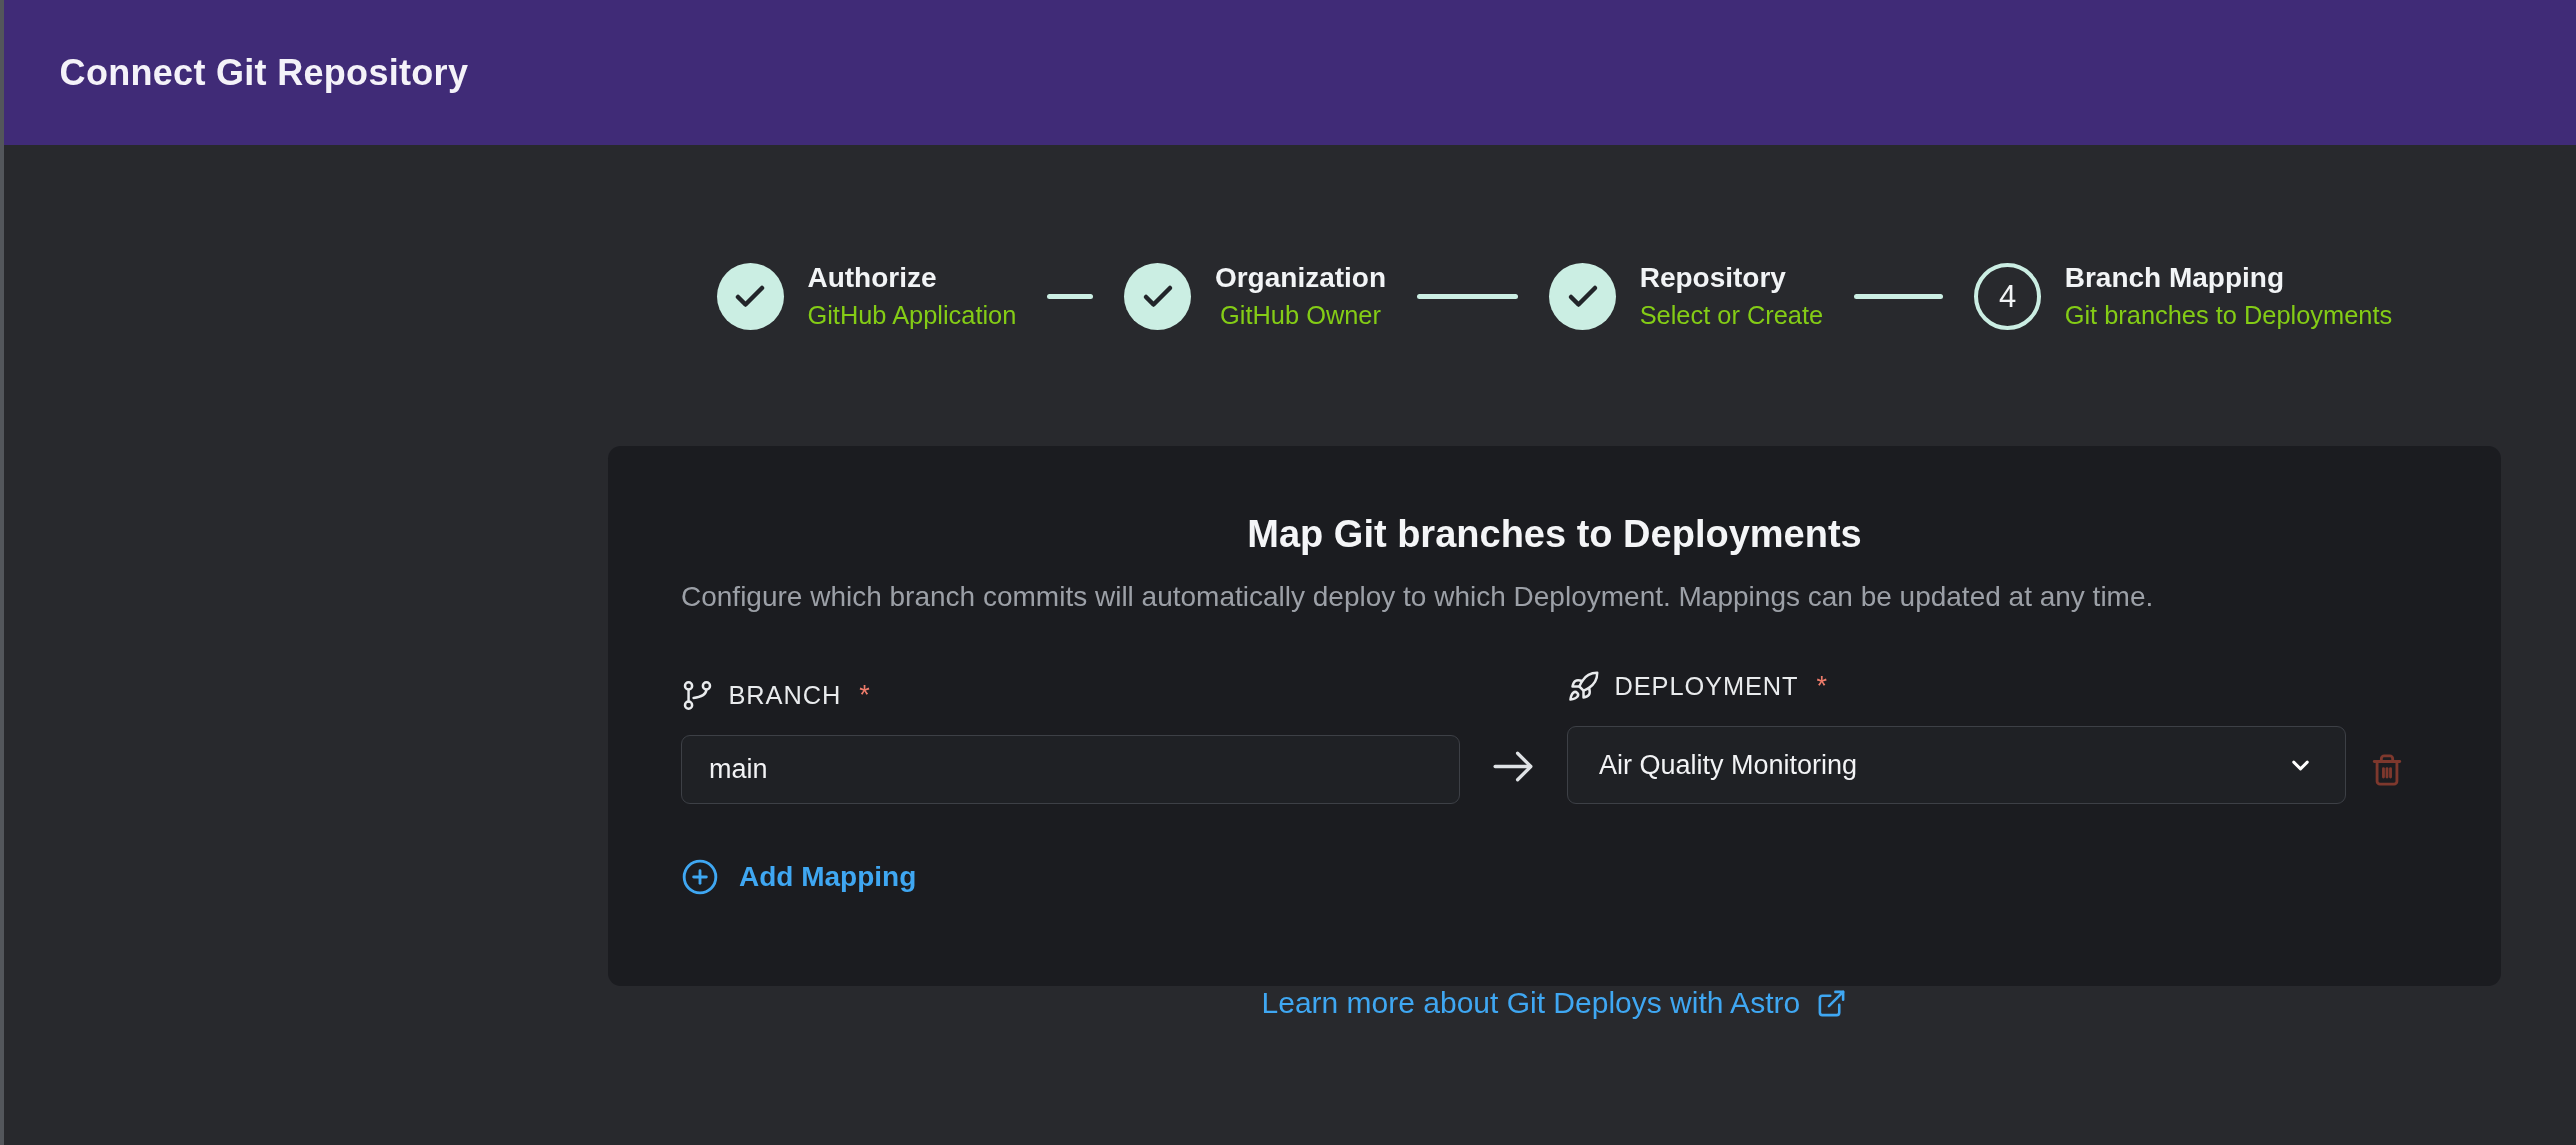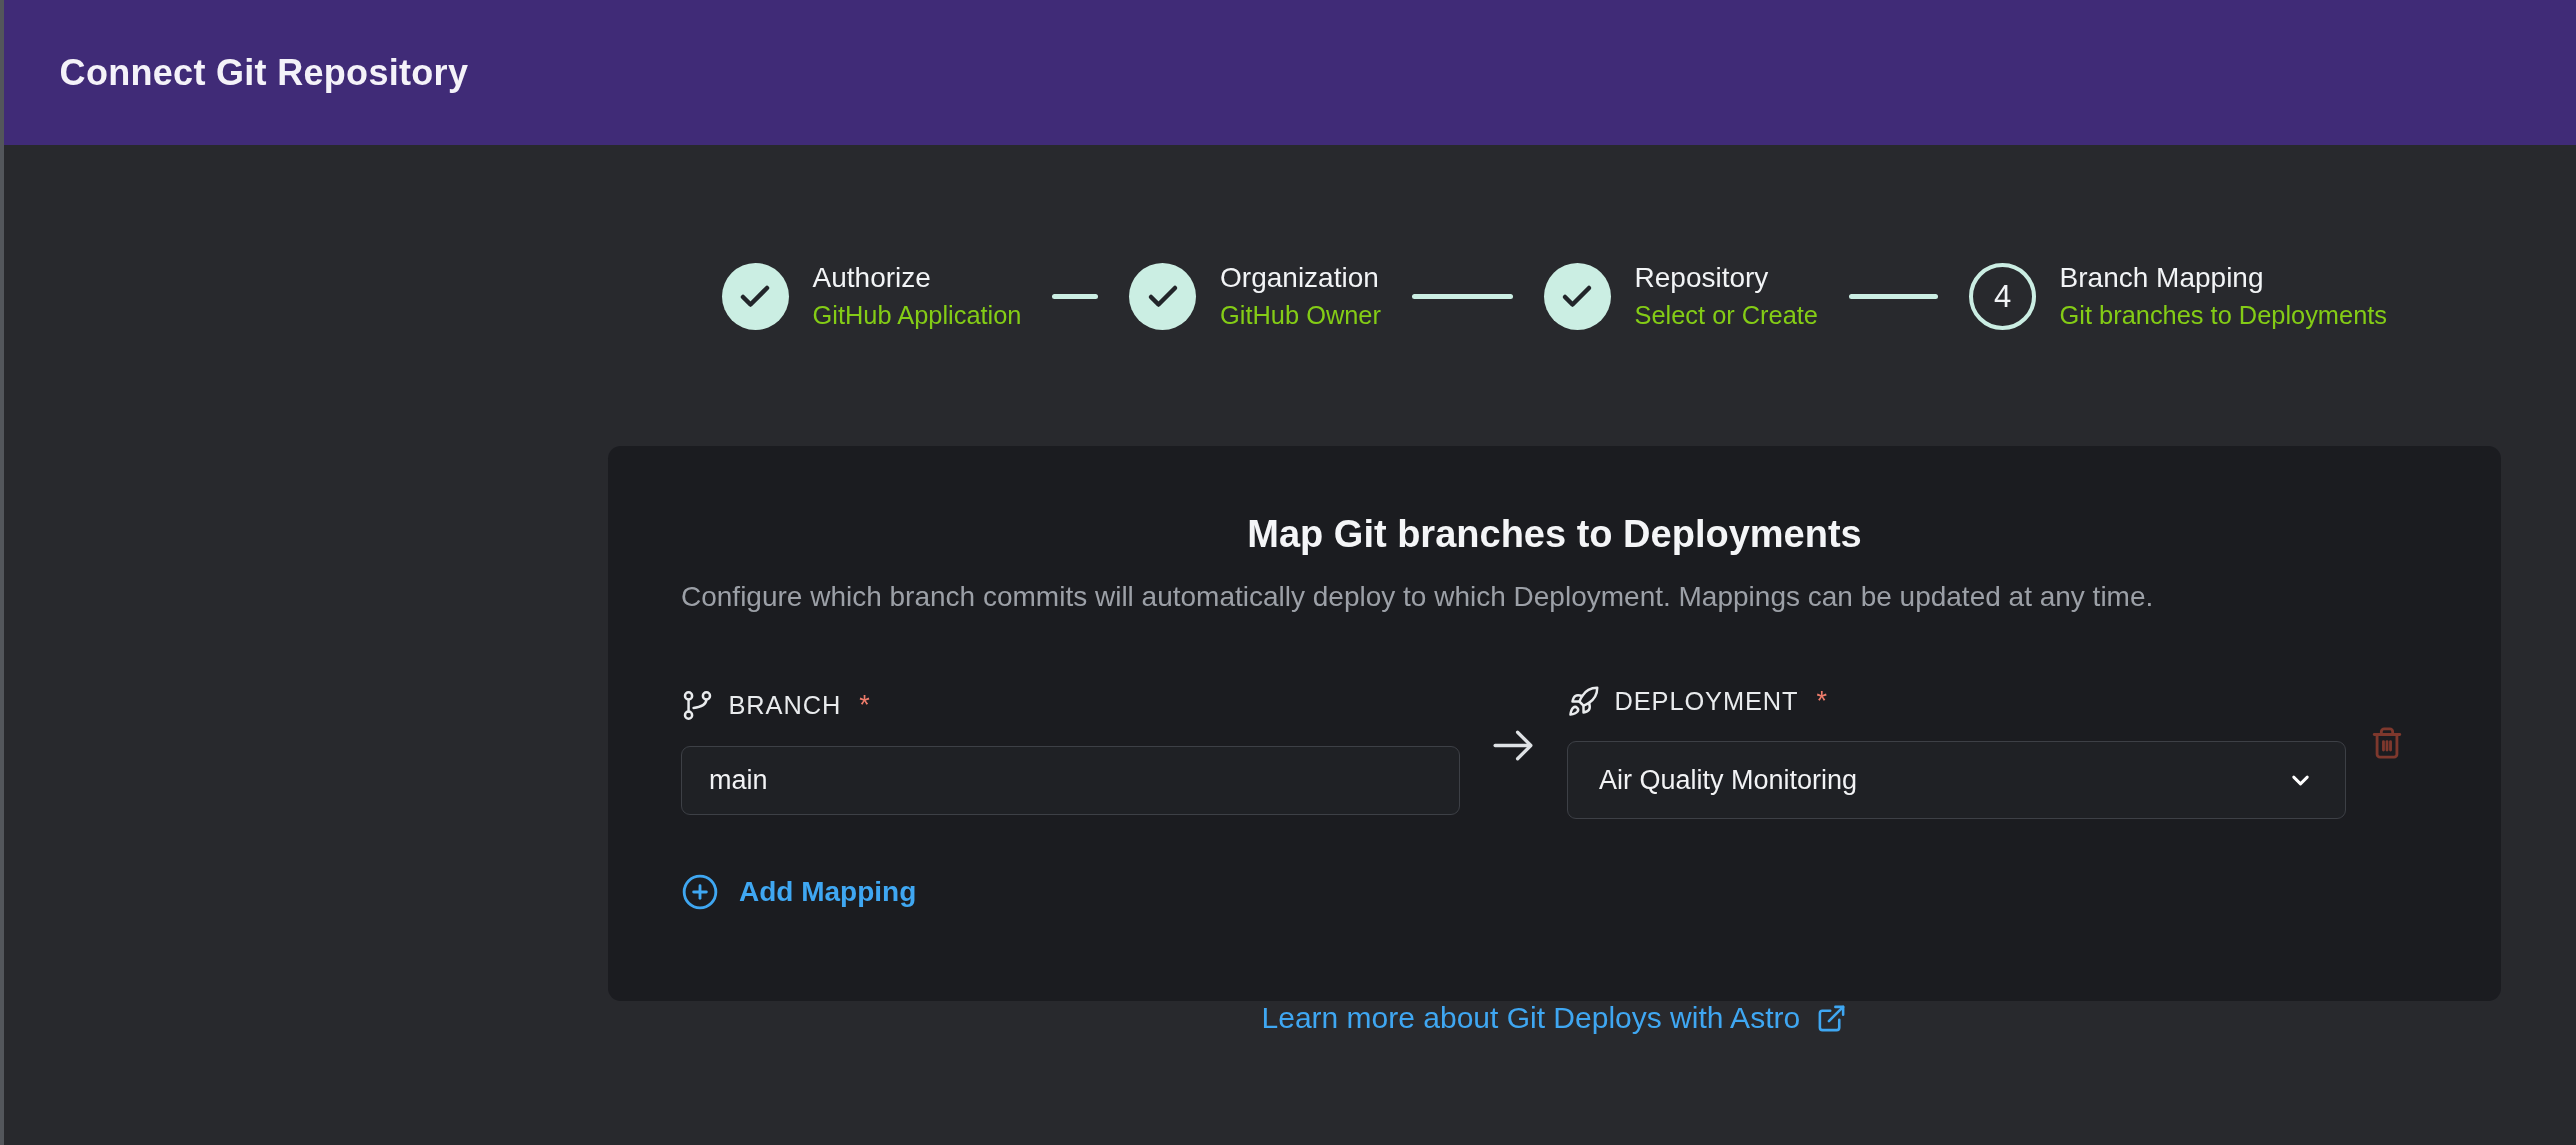--- a/index.html
+++ b/index.html
@@ -33,36 +33,36 @@
     width:67px; height:67px; border-radius:50%; background:#cbeee3;
     display:flex; align-items:center; justify-content:center; flex:none;
   }
   .step-circle svg{ width:36px; height:36px; stroke:#22252a; fill:none;
     stroke-width:3; stroke-linecap:round; stroke-linejoin:round; }
   .step-circle.pending{
     background:transparent; border:4.5px solid #cbeee3;
     color:#f2f4f6; font-size:31px; font-weight:400;
   }
   .step-text{ display:flex; flex-direction:column; gap:7.3px; }
-  .step-title{ font-size:28px; font-weight:400; color:#f2f4f6; line-height:1.1; }
+  .step-title{ font-size:28px; font-weight:700; color:#f2f4f6; line-height:1.1; }
   .step-sub{ font-size:25.4px; color:#84cc16; line-height:1.1;text-align:center; }
   .connector{ height:5.4px; border-radius:2.7px; background:#cbeee3; margin:0 31px; flex:none; }
   .c1{ width:46px; } .c2{ width:101px; } .c3{ width:89px; }
   
   .card{
     margin-top:116px; background:#1b1c20; border-radius:12.7px;
     padding:67px 73px 87px 73px;
   }
   .card-title{
     text-align:center; color:#f4f5f7; font-size:38px; font-weight:bold;
   }
   .card-desc{
     text-align:left; color:#9ca0a7; font-size:28px; margin-top:24.5px;
   }
-  .mapping-row{ display:flex; align-items:center; margin-top:72px; }
+  .mapping-row{ display:flex; align-items:flex-end; margin-top:57px; }
   .field-col{ flex:1; min-width:0; }
   .field-label{ display:flex; align-items:center; gap:14.5px; margin-bottom:23.6px; }
   .field-label svg{
     width:33px; height:33px; stroke:#e9ebed; fill:none;
     stroke-width:1.8; stroke-linecap:round; stroke-linejoin:round; flex:none;
   }
   .label-text{ font-size:25.4px; color:#e9ebed; letter-spacing:0.9px; font-weight:500; }
   .req{ color:#ee7c6b; font-size:27px; margin-left:3.6px; }
   .text-input{
     width:100%; height:69px; background:#1f2125; border:1.8px solid #3d4046;

